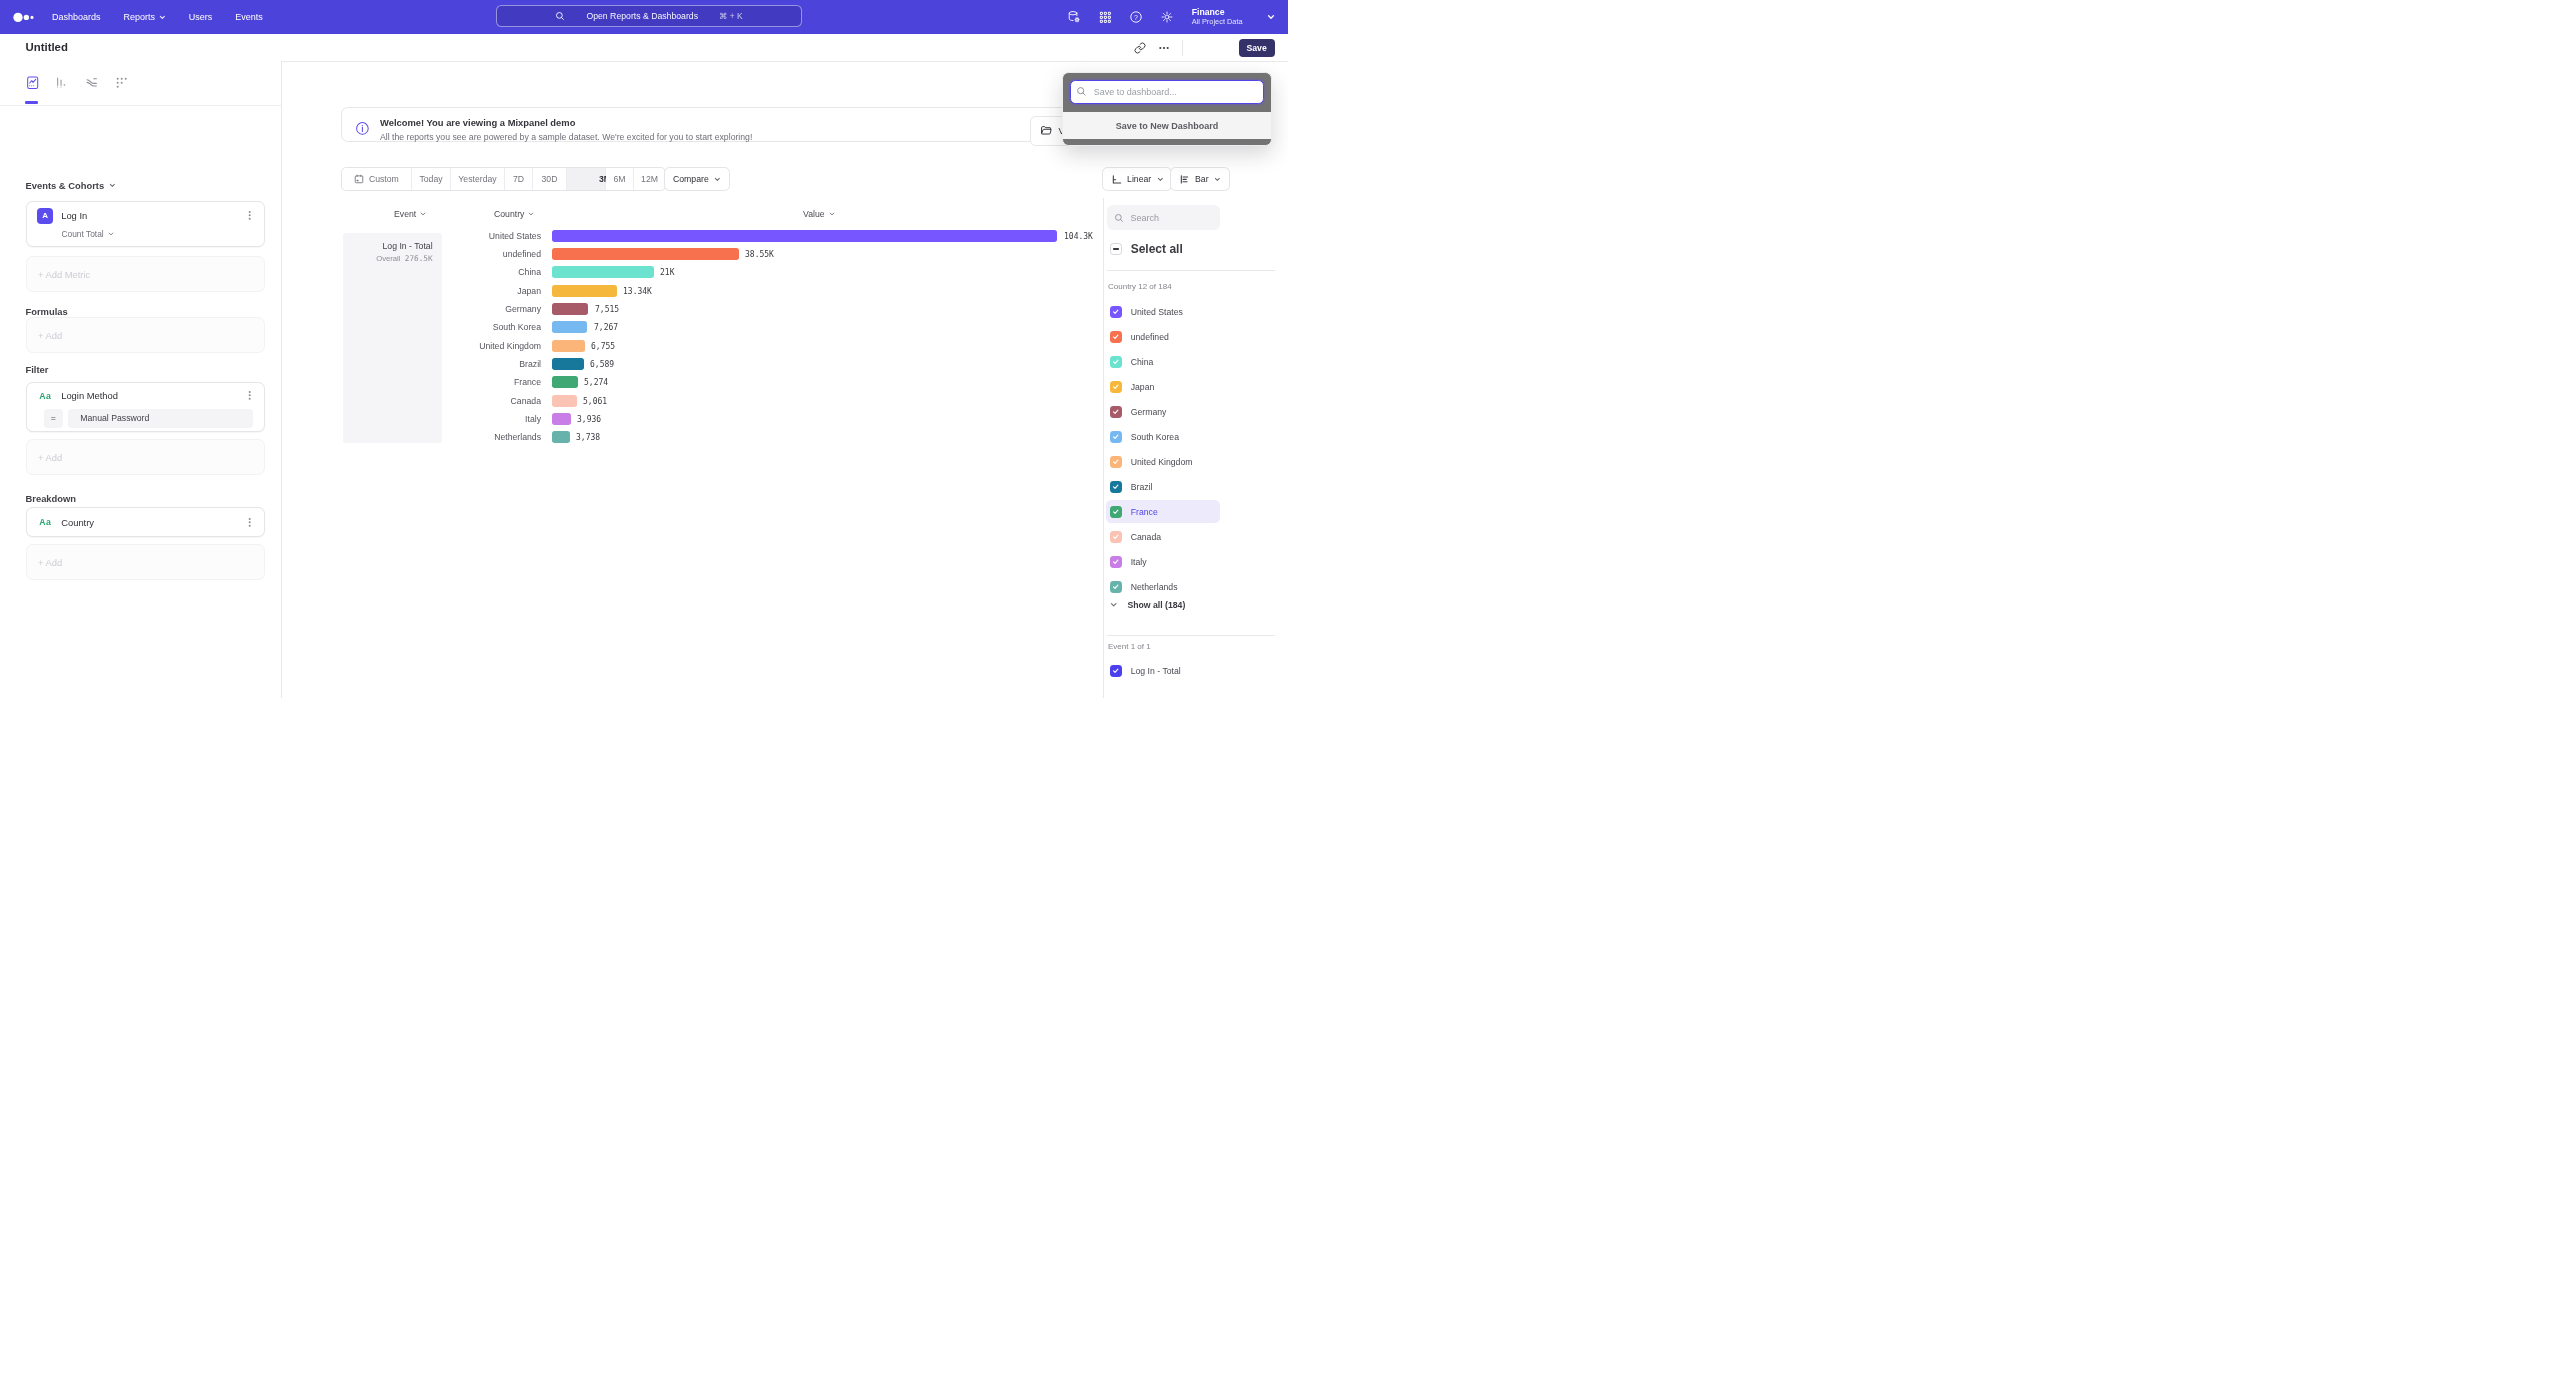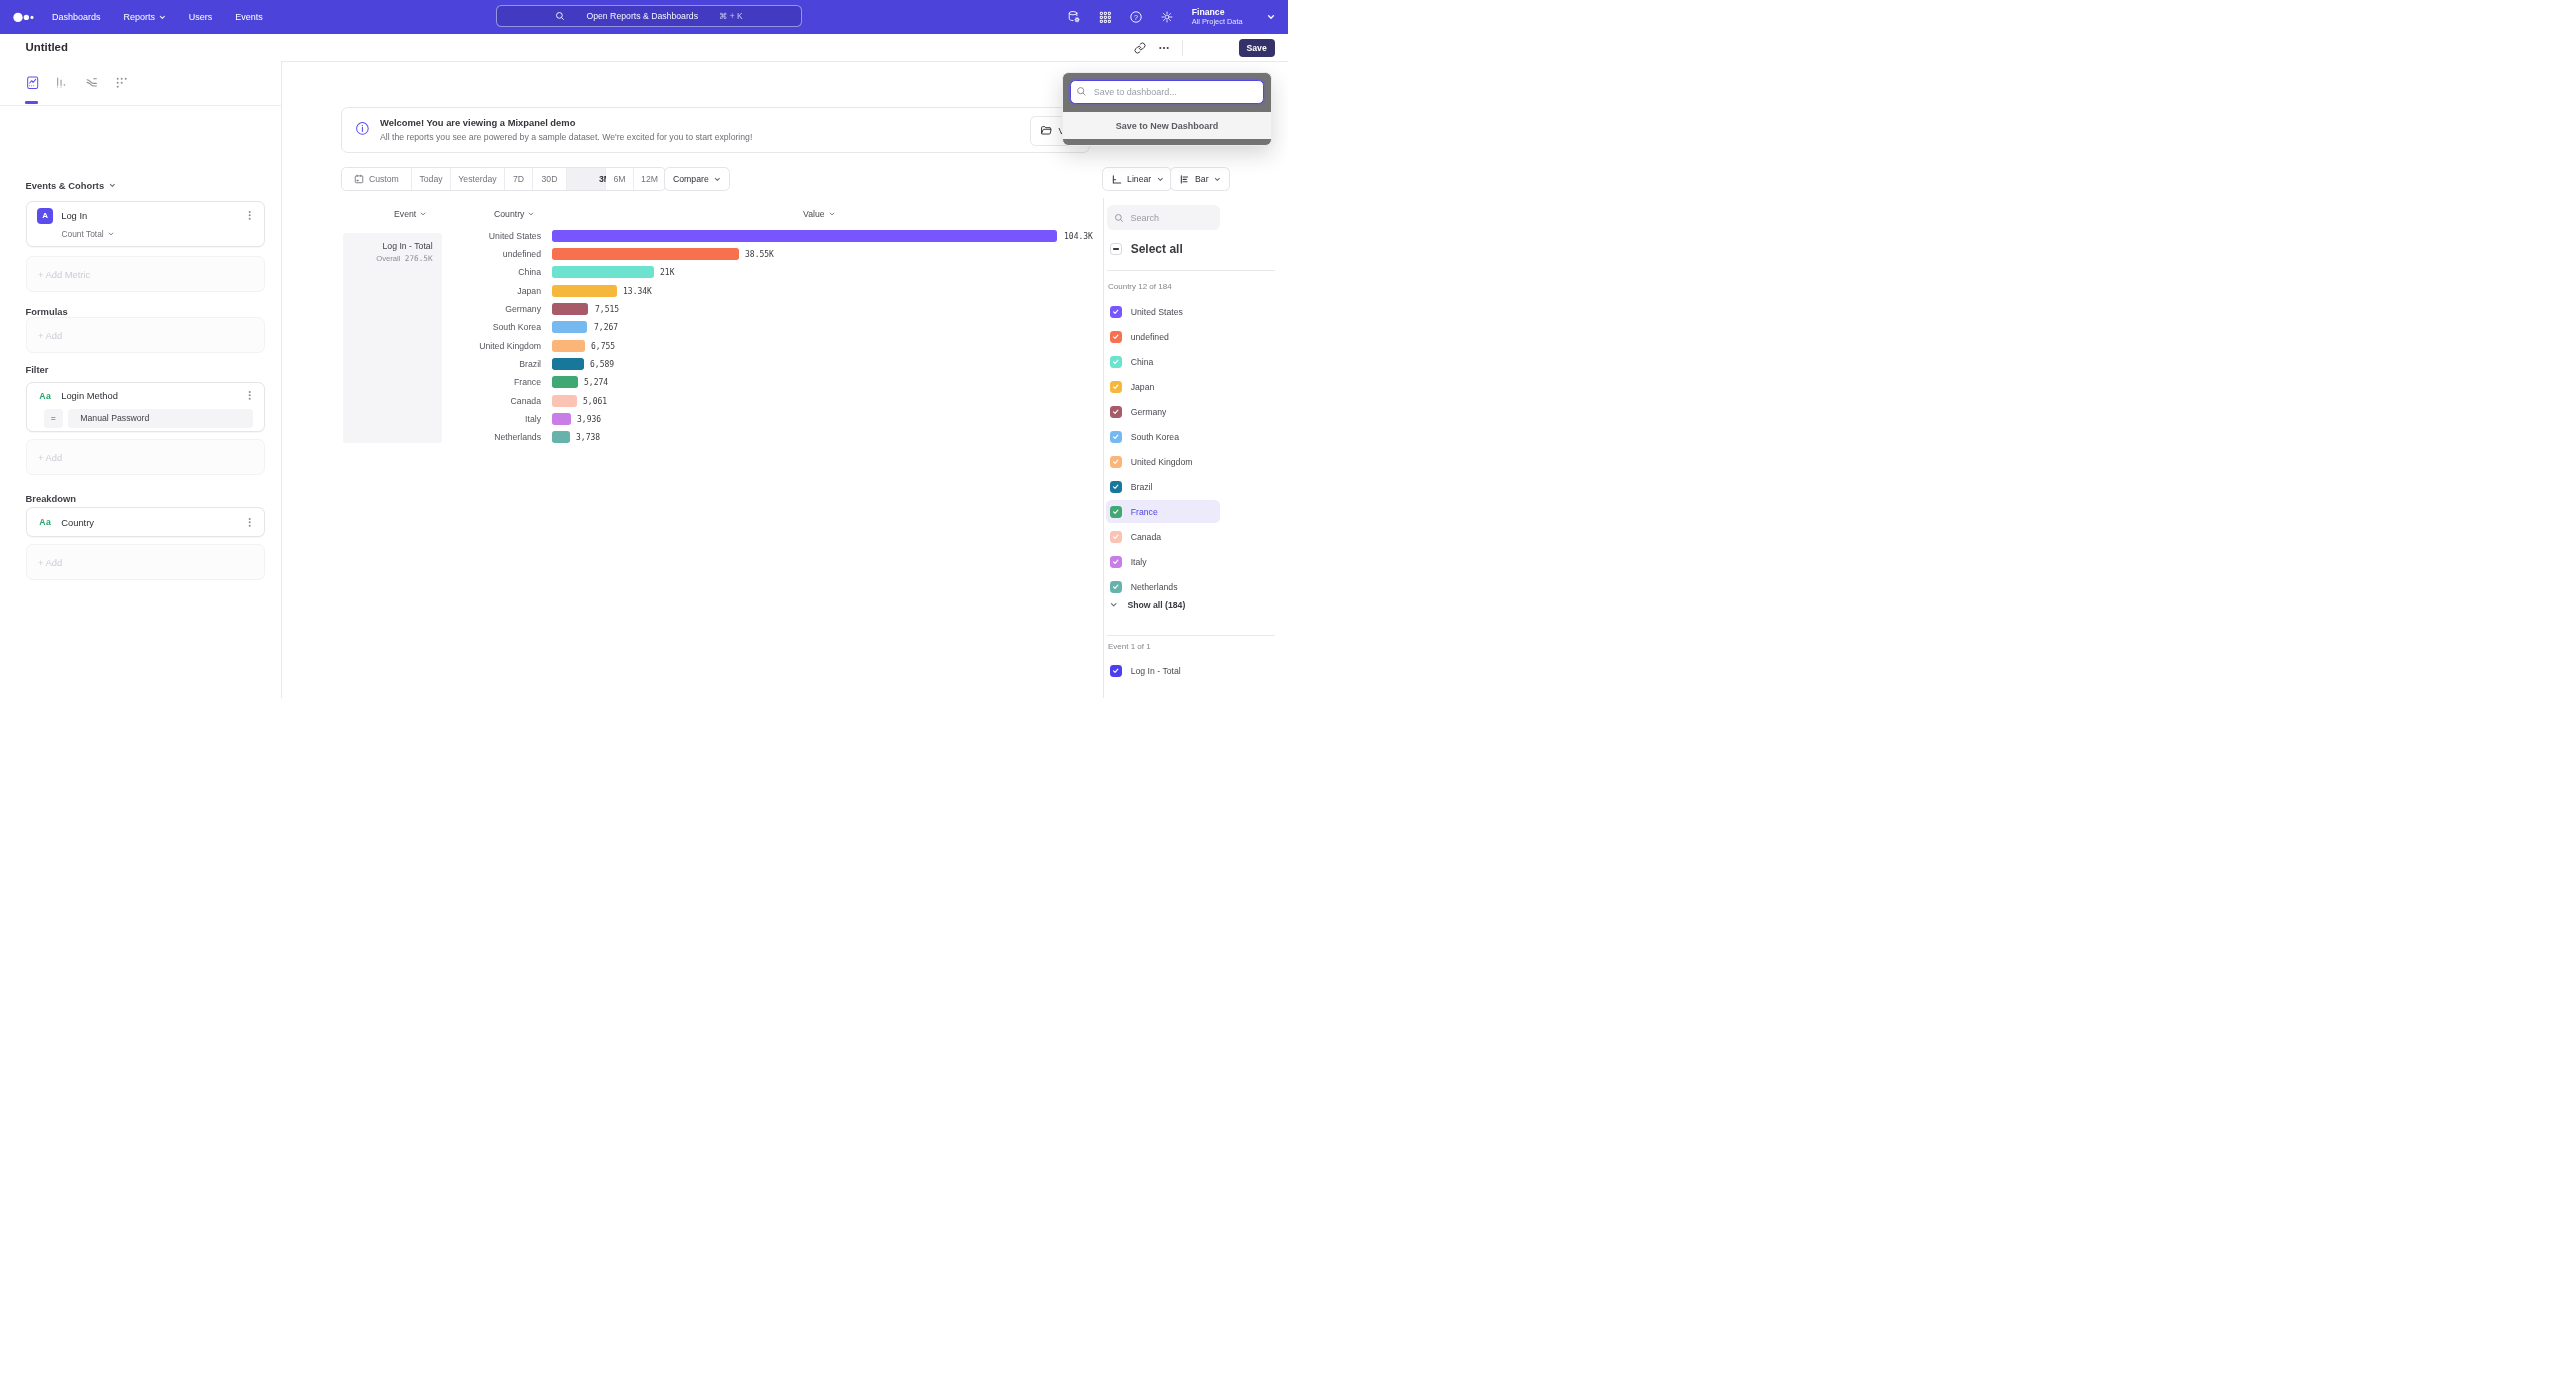--- a/index.html
+++ b/index.html
@@ -55,21 +55,21 @@
   .aa { color:#24A66C; font-size:8.7px; font-weight:700; letter-spacing:0.3px; width:16px; text-align:center; }
   .card-name { margin-left:8px; font-size:9.4px; font-weight:500; color:#303036; flex:1; }
   .kebab-v { color:#8a8a92; cursor:pointer; }
   .card-sub { margin-left:35px; font-size:8.4px; color:#71717a; display:flex; align-items:center; gap:4px; padding-bottom:6.7px; cursor:pointer; }
   .ghost-card { position:absolute; left:25.5px; width:239px; height:36px; border:0.7px solid #f2f2f5; background:#fcfcfd; border-radius:6.7px; display:flex; align-items:center; padding-left:11.4px; font-size:9.4px; color:#ccccd4; cursor:pointer; }
   .filter-row2 { display:flex; align-items:center; gap:5.4px; padding:0 10.7px 8px 17.4px; }
   .op-box { width:19px; height:19px; background:#f4f4f6; border-radius:4px; display:flex; align-items:center; justify-content:center; font-size:8.7px; color:#4a4a52; cursor:pointer; }
   .val-box { flex:1; height:19px; background:#f4f4f6; border-radius:4px; display:flex; align-items:center; padding-left:12px; font-size:8.7px; color:#3f3f46; cursor:pointer; }
 
   
-  .banner { position:absolute; left:341px; top:107px; width:749px; height:46px; background:#fff; border:0.7px solid #e7e7ea; border-radius:6.7px; }
+  .banner { position:absolute; left:341px; top:107px; width:749px; height:35px; background:#fff; border:0.7px solid #e7e7ea; border-radius:6.7px; }
   .banner .info-ic { position:absolute; left:13.4px; top:13.4px; color:#5B4CEE; }
   .banner-title { position:absolute; left:38px; top:8.7px; font-size:9.4px; font-weight:700; color:#35353b; }
   .banner-sub { position:absolute; left:38px; top:24px; font-size:8.7px; color:#6e6e77; }
   .banner-btn { position:absolute; right:12px; top:8px; height:29.5px; width:47px; border:0.7px solid #e7e7ea; background:#fff; border-radius:5.4px; display:flex; align-items:center; gap:5.4px; padding-left:9.4px; font-size:9px; font-weight:500; color:#2f2f36; overflow:hidden; cursor:pointer; }
 
   
   .seg-control { position:absolute; left:341px; top:167px; height:24px; display:flex; border:0.7px solid #e3e3e8; border-radius:5.4px; overflow:hidden; background:#fff; }
   .seg { display:flex; align-items:center; justify-content:center; gap:4.7px; font-size:8.7px; color:#73737c; border-right:0.7px solid #ececf0; cursor:pointer; background:#fff; }
   .seg:last-child { border-right:none; }
   .seg.active { background:#f1f1f3; color:#2e2e34; font-weight:600;padding-left:38px; }

